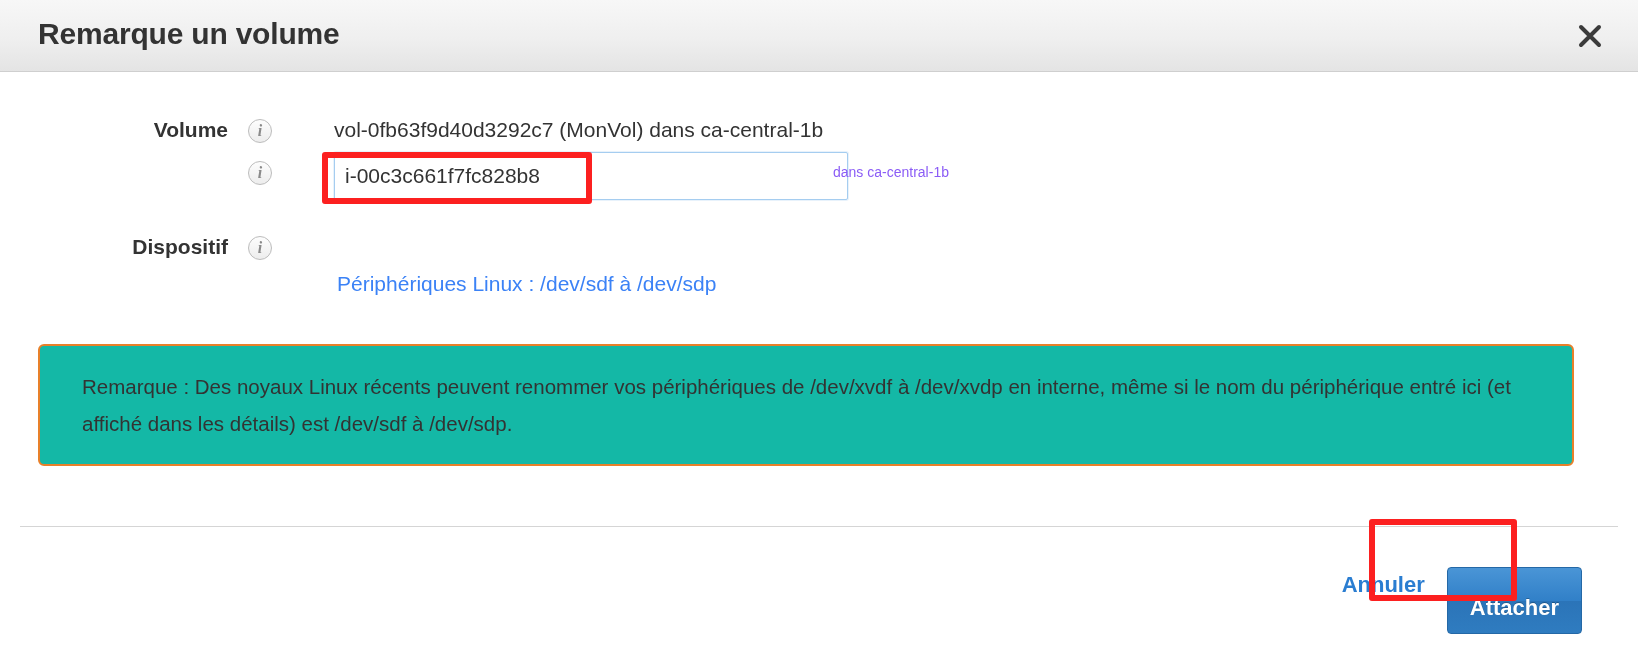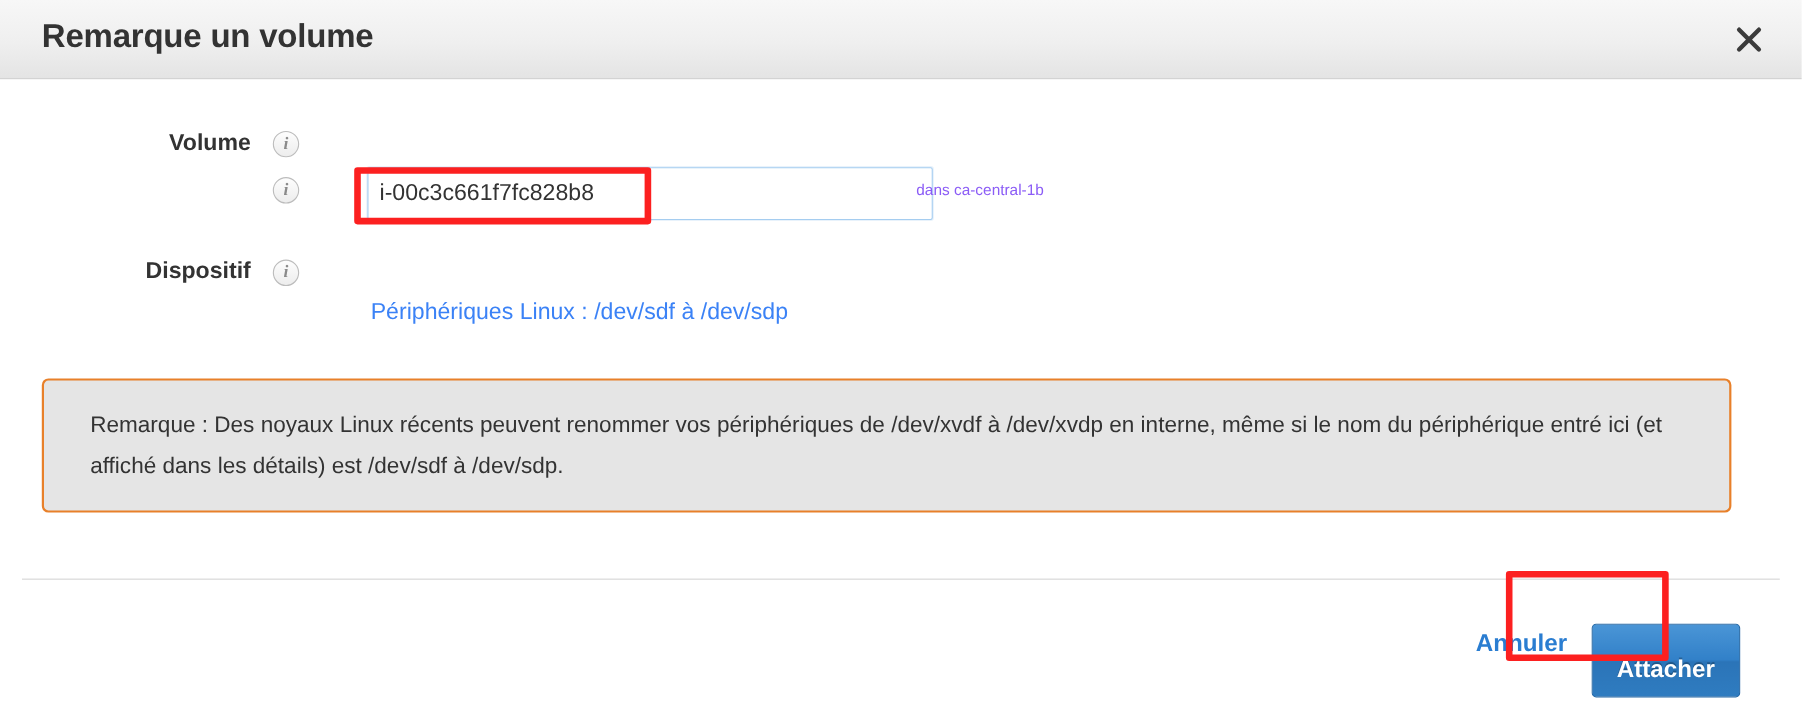--- a/index.html
+++ b/index.html
@@ -153,21 +153,21 @@
     white-space: nowrap;
   }
 
   
   .note-box {
     position: absolute;
     left: 38px;
     top: 272px;
     width: 1536px;
     height: 122px;
-    background: #e5e5e5;
+    background: #14b8a6;
     border: 2px solid #e8802a;
     border-radius: 6px;
     padding: 22px 30px 0 42px;
   }
   .note-text {
     font-size: 20.5px;
     line-height: 37px;
     color: #333333;
   }
 
@@ -249,20 +249,21 @@
         </svg>
       </span>
     </div>
   </div>
 
   <div class="modal-body">
 
     <div class="form-row row-volume">
       <div class="form-label">Volume</div>
       <div class="info-icon">i</div>
+      <div class="static-value">vol-0fb63f9d40d3292c7 (MonVol) dans ca-central-1b</div>
     </div>
 
     <div class="form-row row-instance">
       <div class="info-icon">i</div>
       <input class="text-input input-instance" type="text" value="i-00c3c661f7fc828b8" style="">
       <div class="suffix-text">dans ca-central-1b</div>
     </div>
 
     <div class="form-row row-device">
       <div class="form-label">Dispositif</div>

